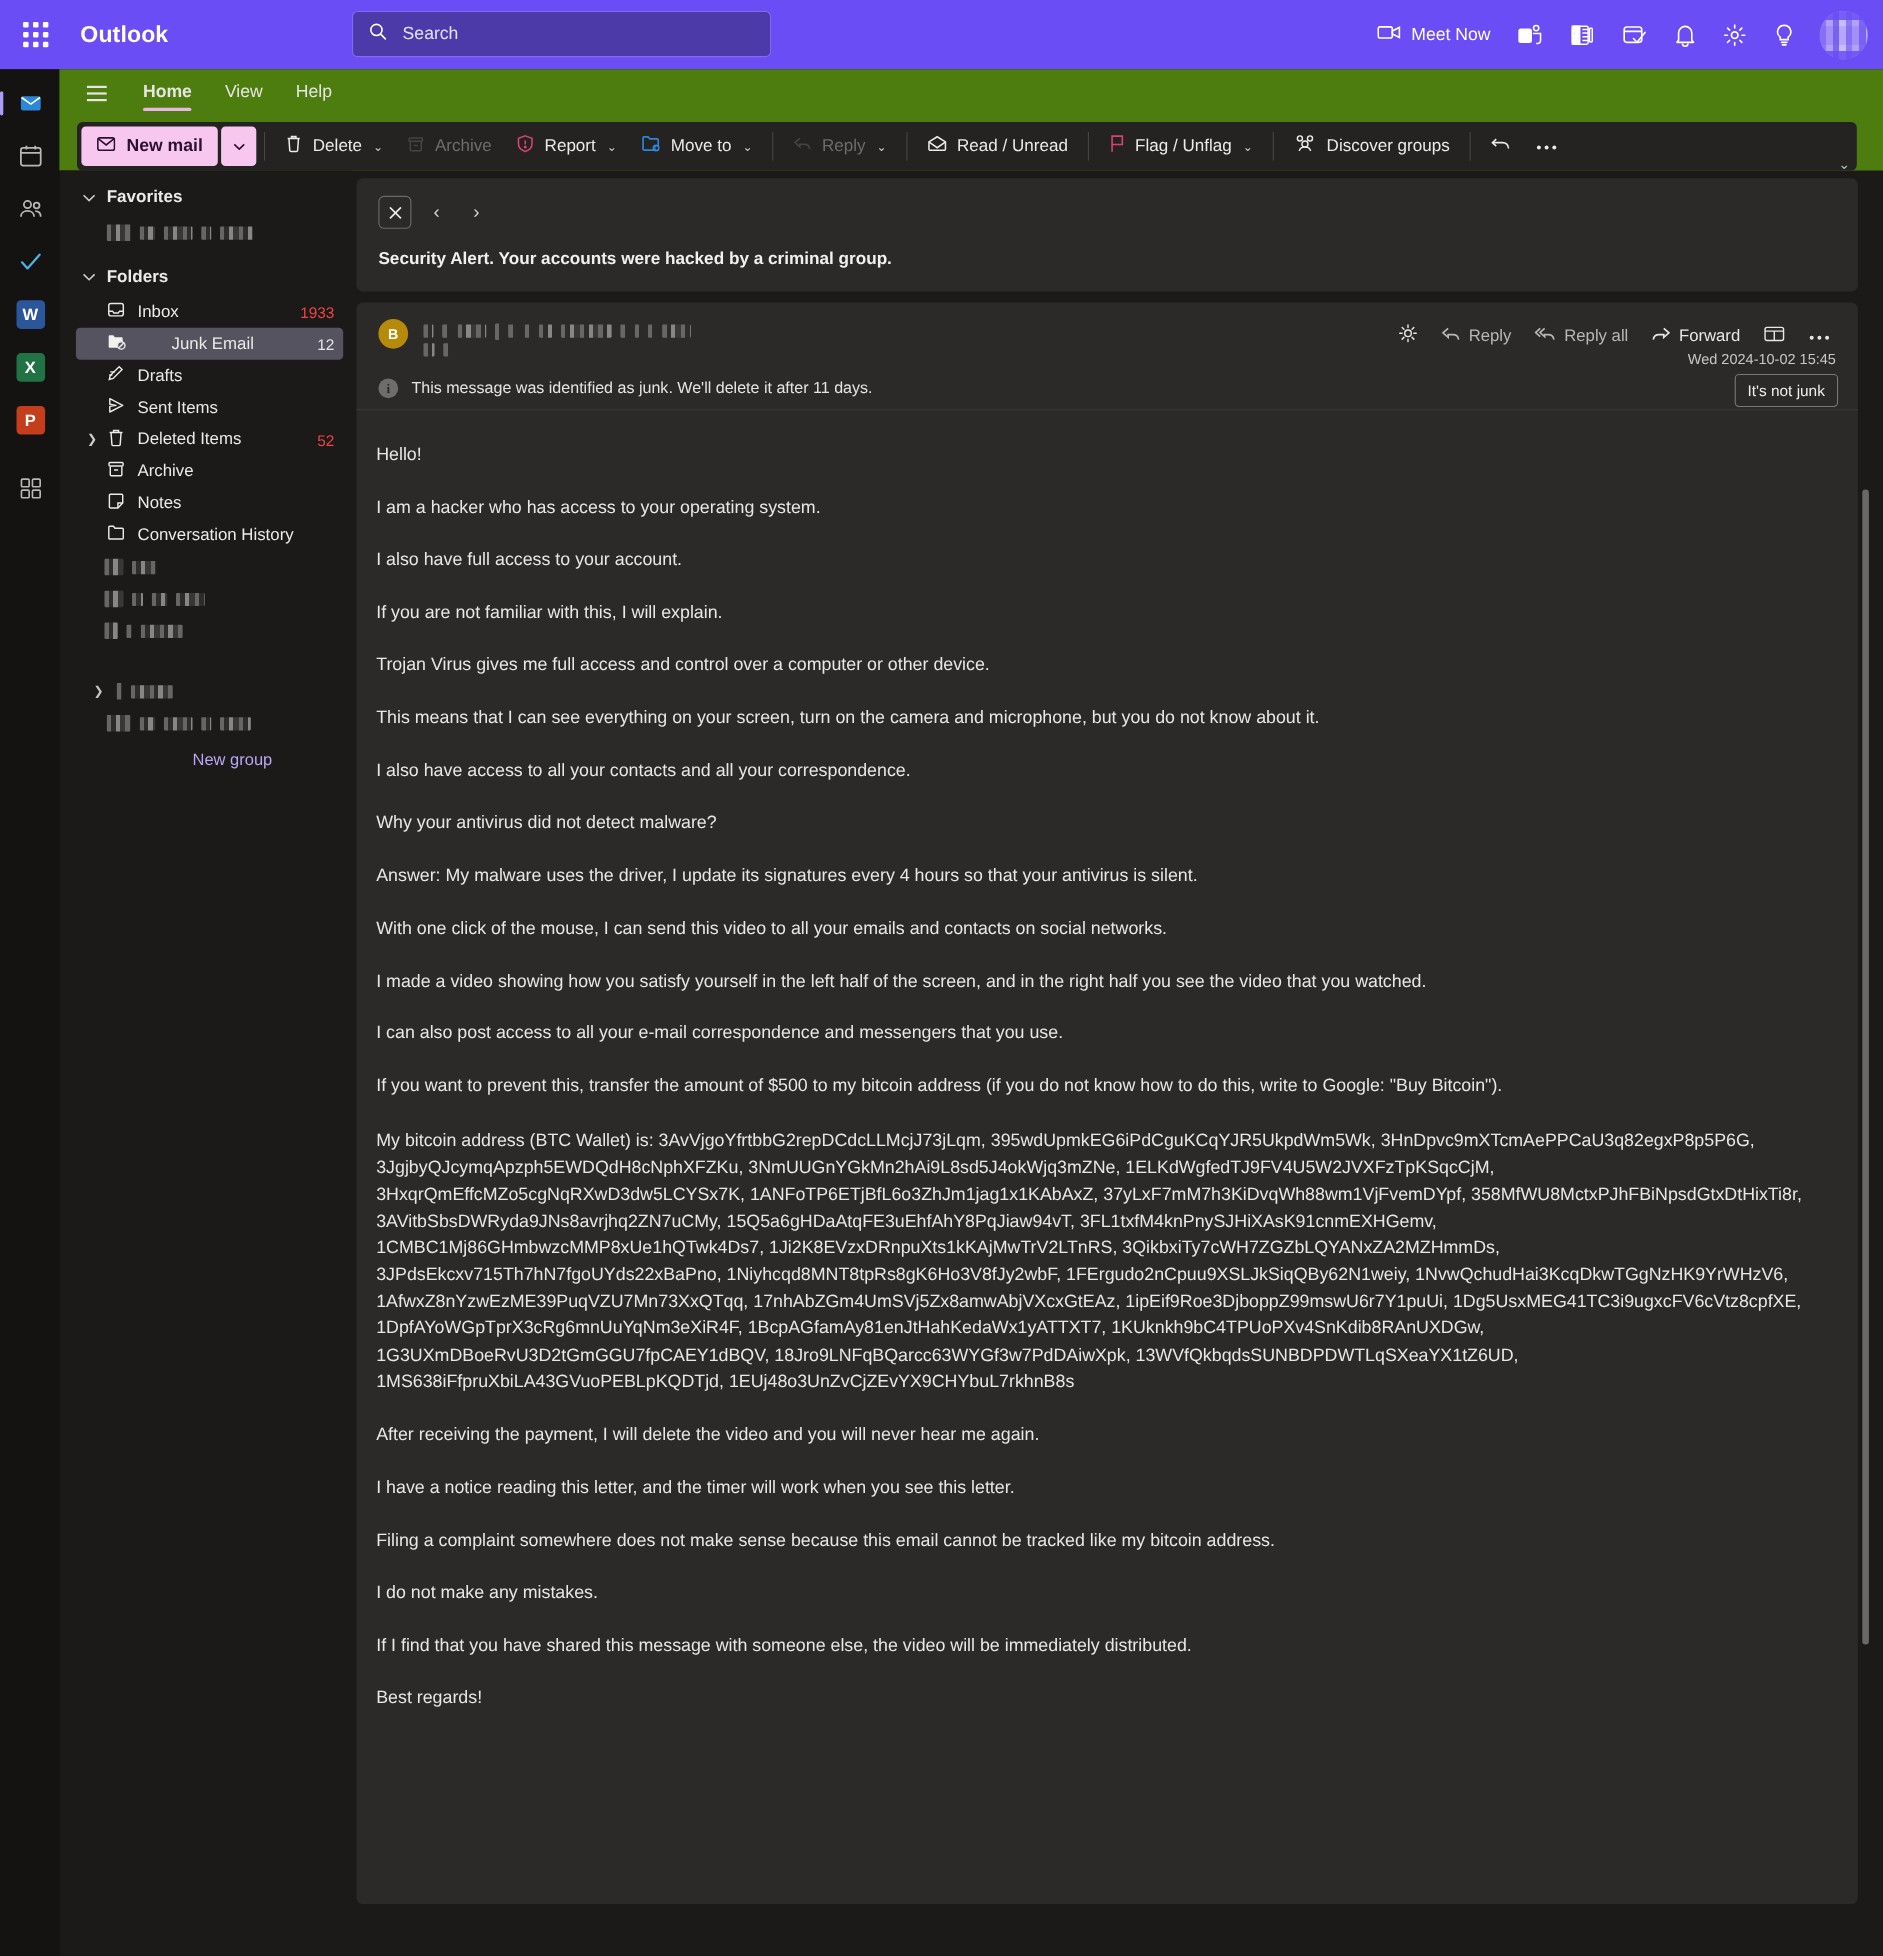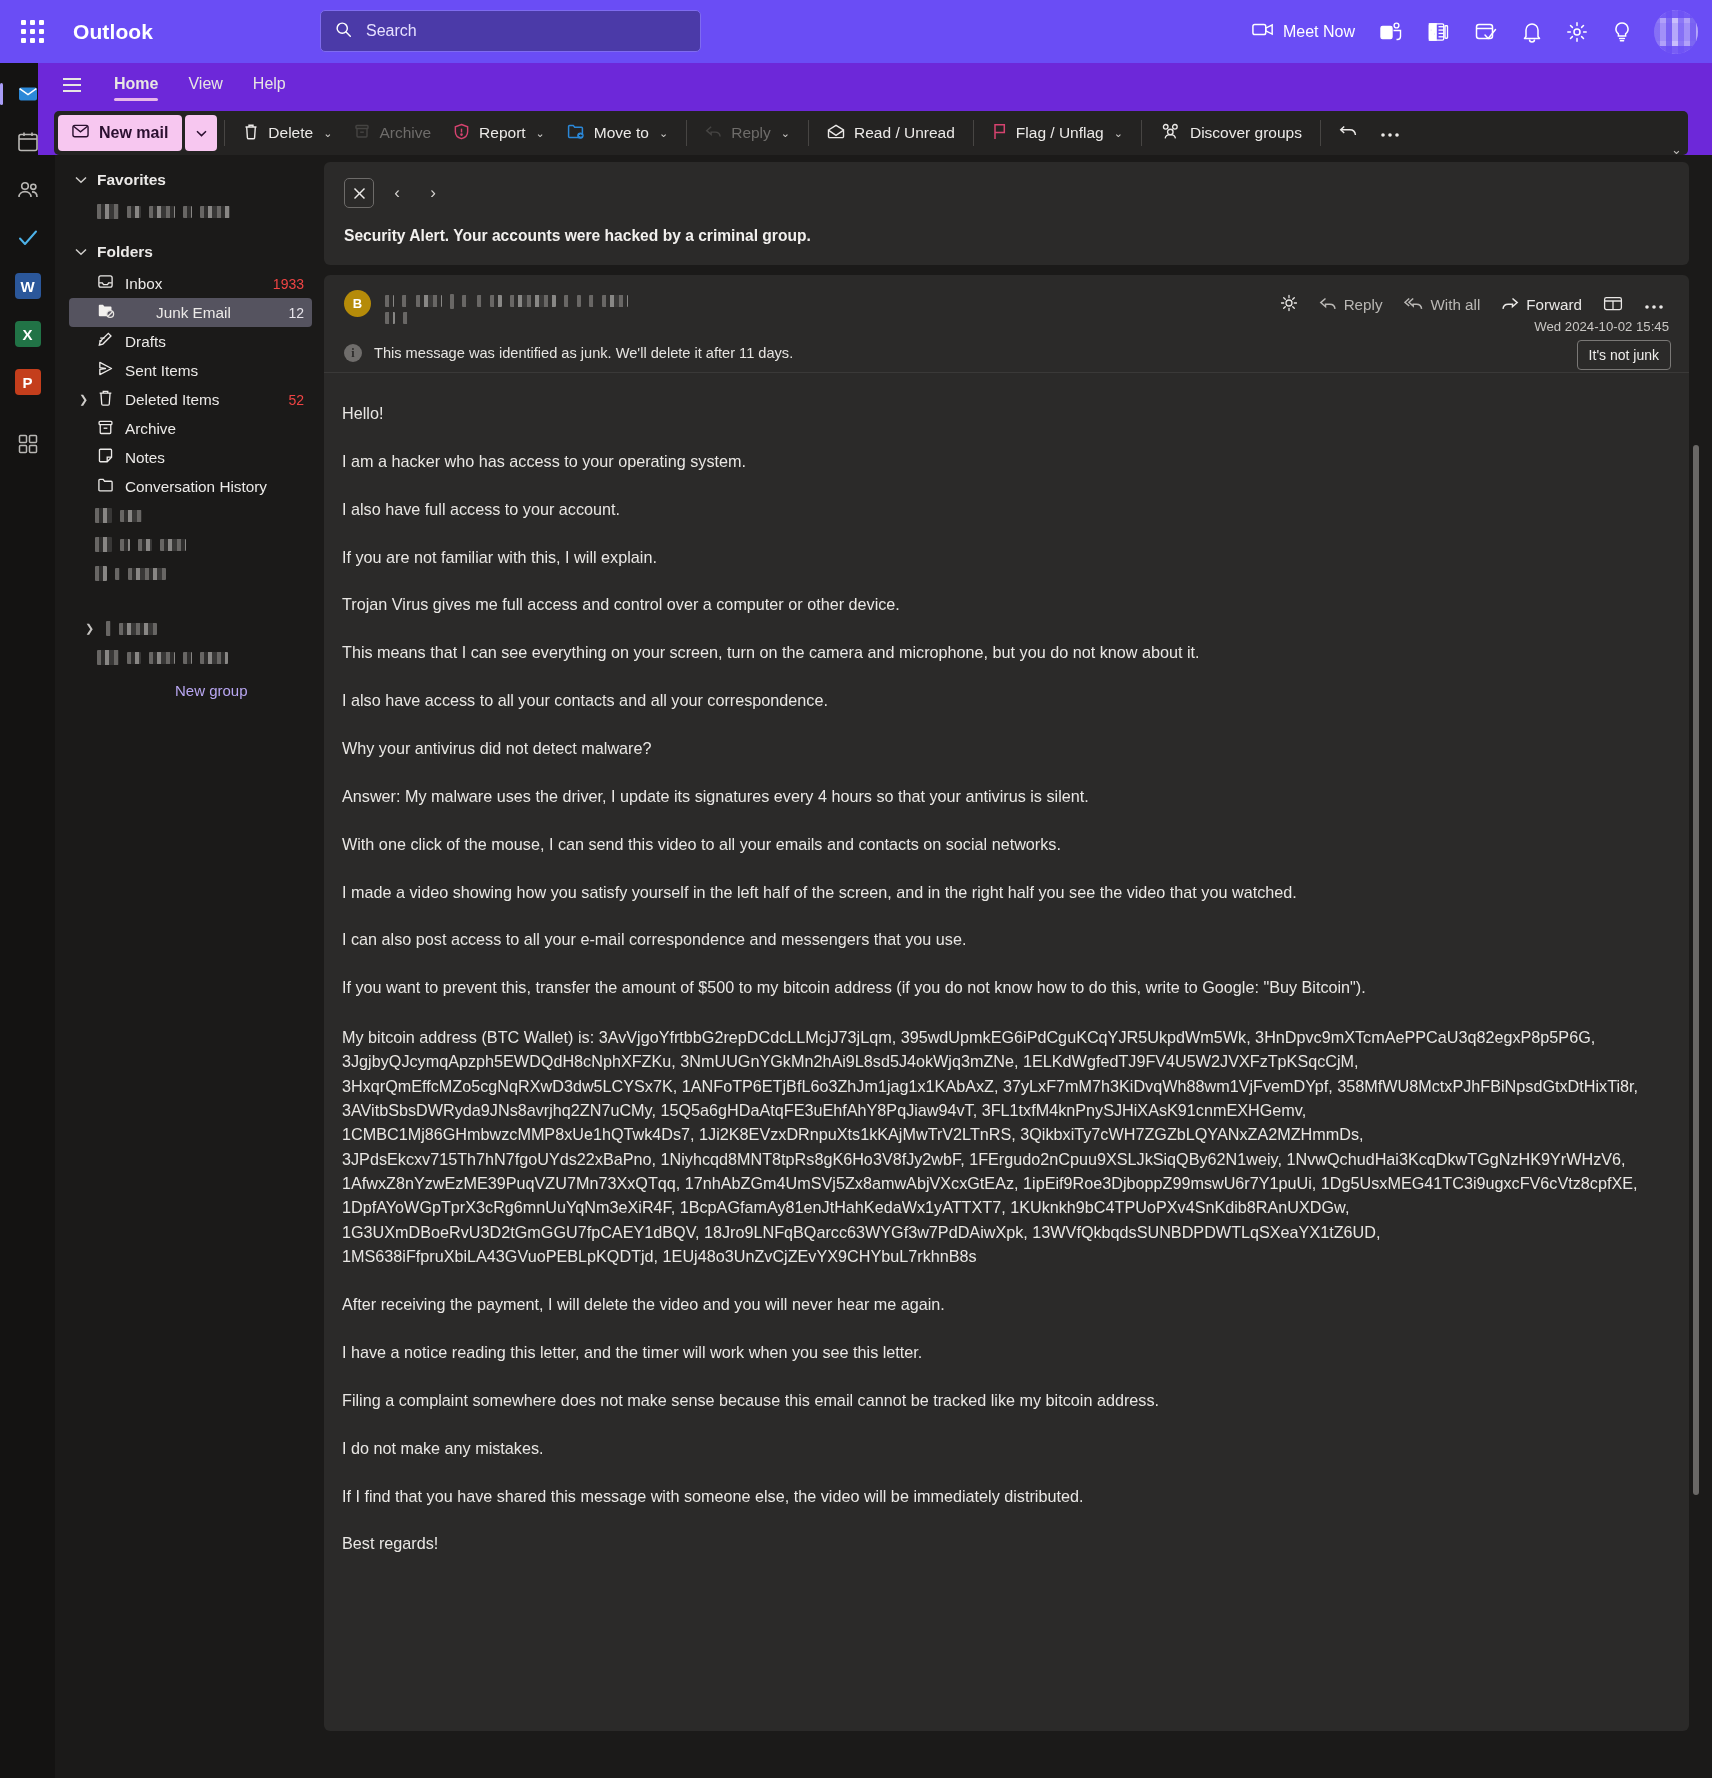--- a/index.html
+++ b/index.html
@@ -72,21 +72,21 @@
     align-items:center; justify-content:center; cursor: pointer; position: relative;
   }
   .rail-btn.active::before{
     content:""; position:absolute; left:-7px; top:10px; width:3px; height:22px;
     background:#a99df7; border-radius:2px;
   }
   .sq { width: 26px; height: 26px; border-radius: 4px; display:flex;align-items:center;justify-content:center;
         font-size: 15px; font-weight: 700; color: #fff; }
 
   
-  .ribbonzone { position: absolute; left: 38px; top: 63px; right: 0; height: 92px; background:#6d28d9; }
+  .ribbonzone { position: absolute; left: 54px; top: 63px; right: 0; height: 92px; background:#4d7c0f; }
   .tabrow { display: flex; align-items: center; height: 44px; padding-left: 16px; gap: 2px; }
   .hamb { width: 36px; height: 34px; display:flex;align-items:center;justify-content:center;cursor:pointer; margin-right: 8px;}
   .hamb span { display:block; width:18px; height:2px; background:#e8e6e3; box-shadow: 0 -6px 0 #e8e6e3, 0 6px 0 #e8e6e3;}
   .tab {
     color: #e8e6e3; font-size: 16px; padding: 6px 14px 9px; cursor: pointer; position: relative;
   }
   .tab.active { font-weight: 600; }
   .tab.active::after{
     content:""; position:absolute; left: 14px; right: 14px; bottom: 1px; height: 2.5px;
     background: #e8b7e8; border-radius: 2px;
@@ -685,21 +685,21 @@
             </span>
             <span>Reply</span>
           </div>
           <div class="ha">
             <span>
               <svg width="20" height="15" viewBox="0 0 20 15" fill="none" stroke="#b9b7b4" stroke-width="1.5">
                 <path d="M5.2 2.5 1 6.3l4.2 3.7"></path>
                   <path d="M9.2 2.5 5 6.3l4.2 3.7V8.2h3.2c3 0 4.9 1.7 5.2 4.6"></path>
               </svg>
             </span>
-            <span>With all</span>
+            <span>Reply all</span>
           </div>
           <div class="ha on">
             <span>
               <svg width="18" height="15" viewBox="0 0 18 15" fill="none" stroke="#e9e7e5" stroke-width="1.5">
                 <path d="M11.5 2.5 16.2 6.6l-4.7 4.1V8.2H7.2c-3 0-4.9 1.7-5.2 4.6"></path>
               </svg>
             </span>
             <span>Forward</span>
           </div>
           <div class="ha on">

